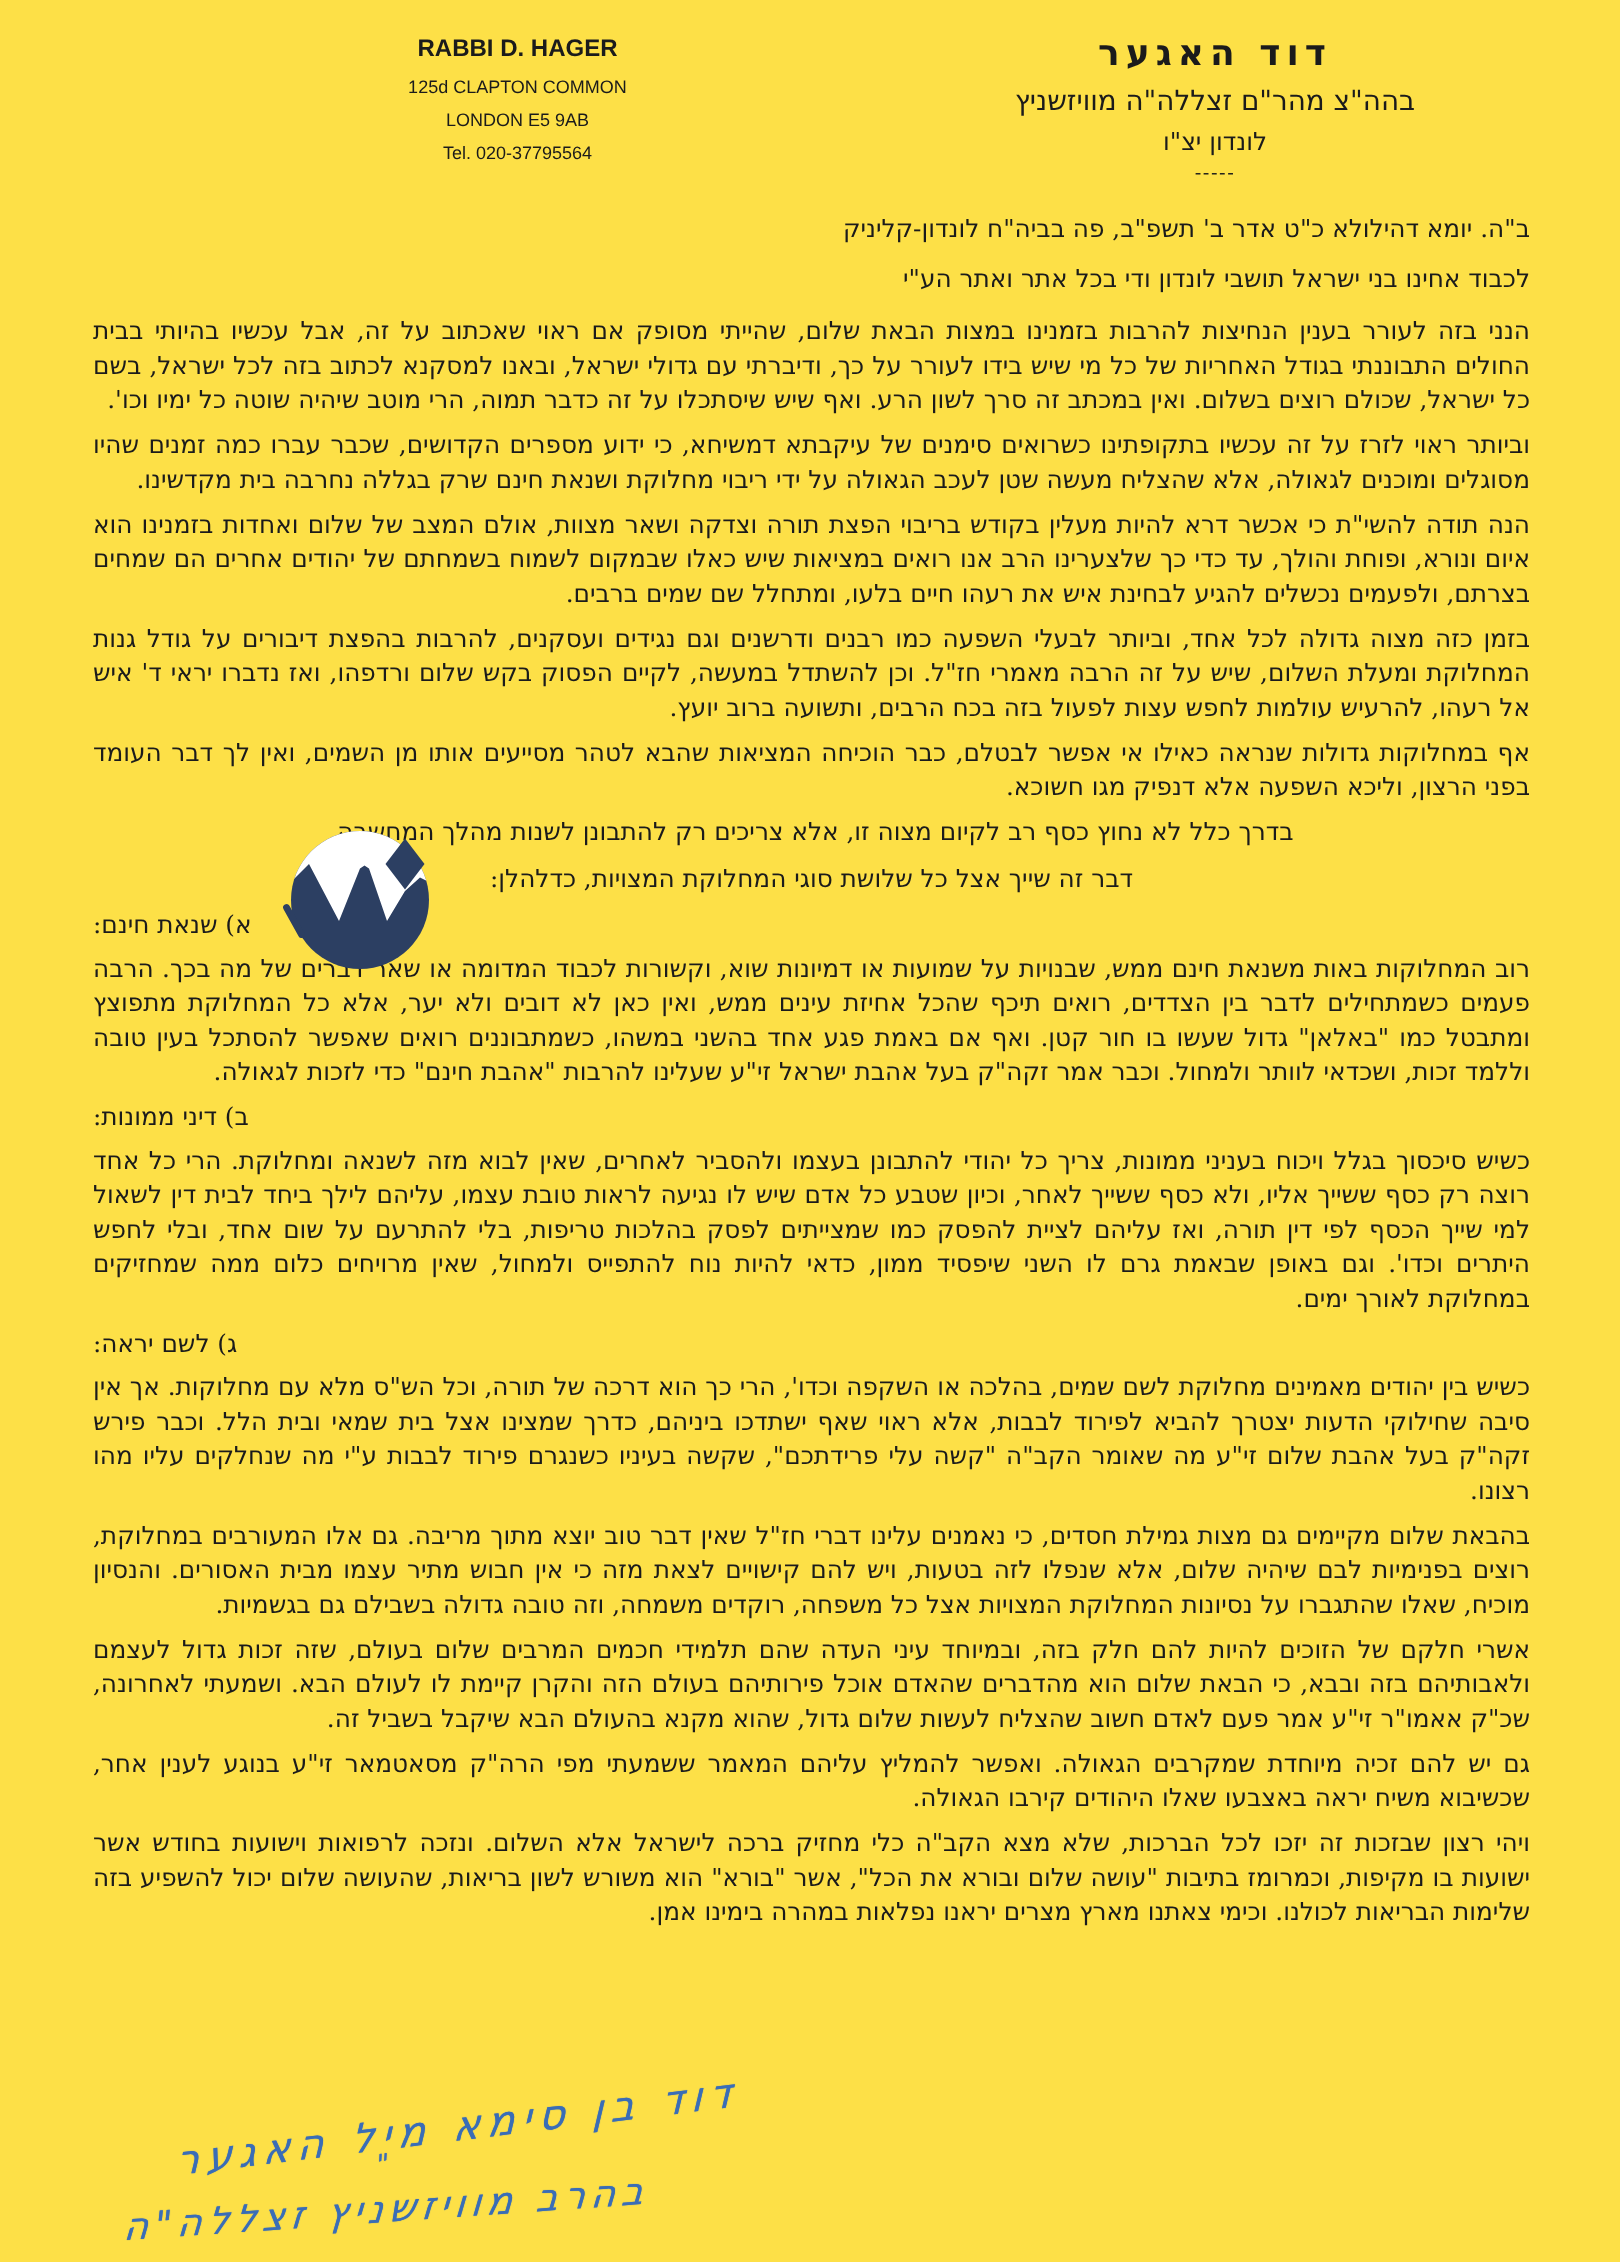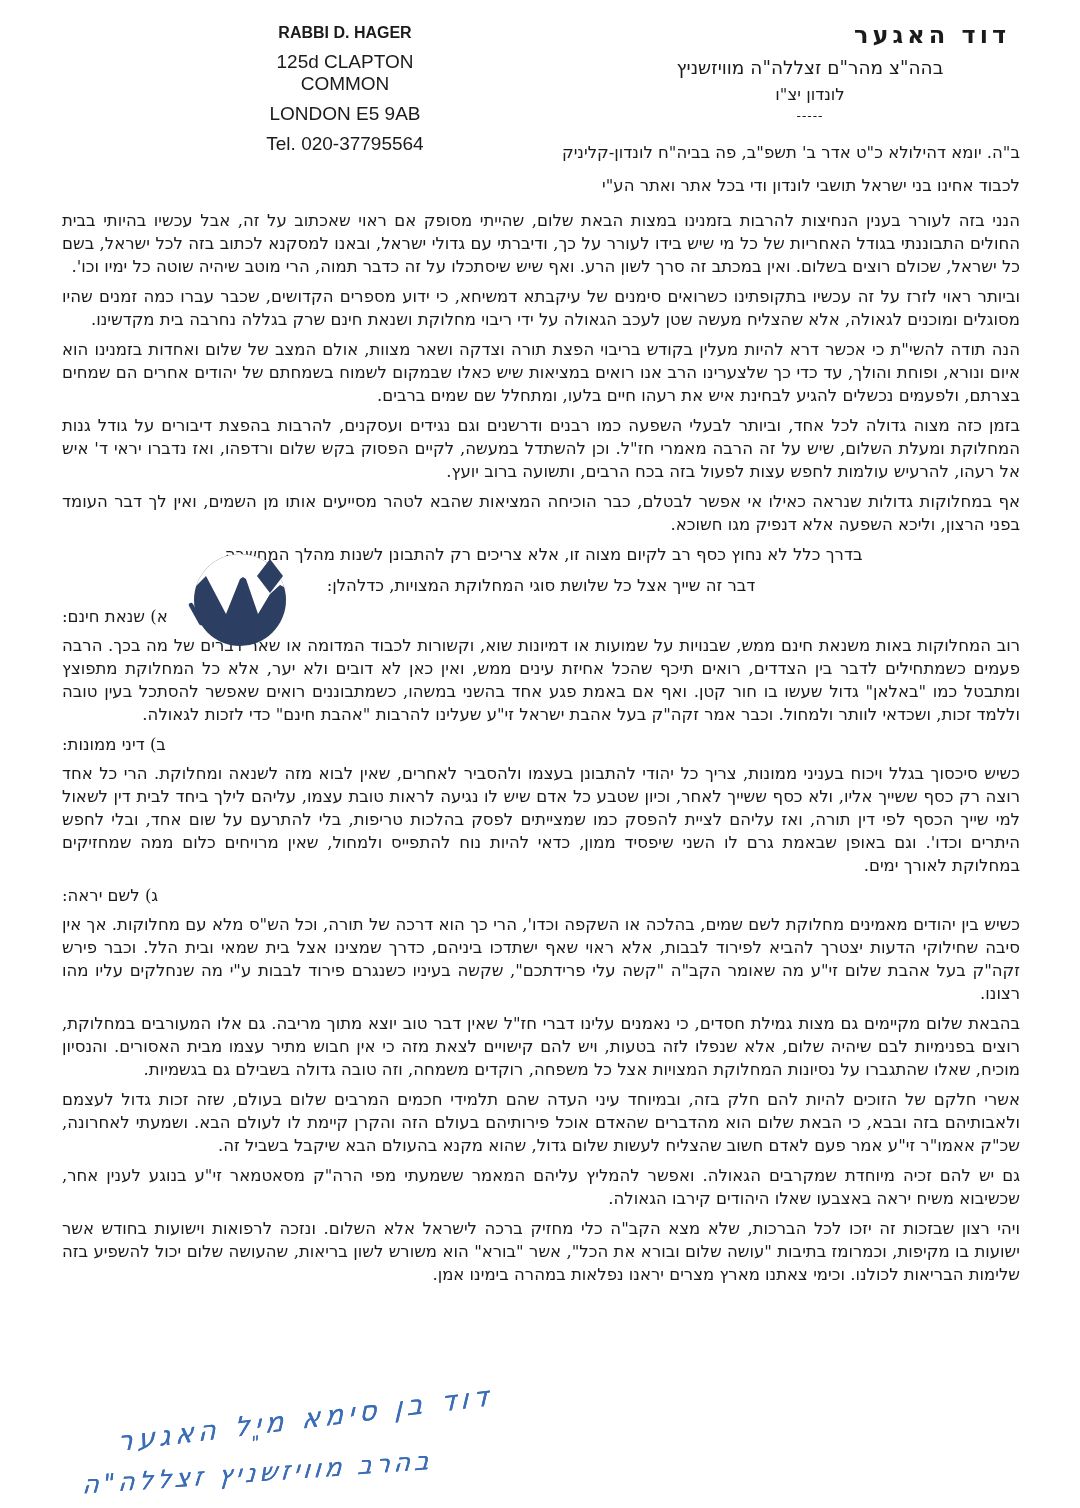--- a/index.html
+++ b/index.html
@@ -1,31 +1,31 @@
 <!DOCTYPE html>
 <html lang="he"><head>
 <meta charset="utf-8">
 <style>
   html,body{margin:0;padding:0;background:#e8e8e8;}
   #page{
-    position:relative;width:1080px;height:1508px;background:#ffffff;
+    position:relative;width:1080px;height:1508px;background:#fde047;
     margin:0 auto;overflow:hidden;
     font-family:"DejaVu Serif","DejaVu Sans",serif;color:#1b1b1b;
   }
   
   #header-left{
     position:absolute;left:230px;top:24px;width:230px;text-align:center;
     font-family:"Liberation Sans","DejaVu Sans",sans-serif;
   }
   #header-left .hl-name{font-weight:bold;font-size:16px;margin-bottom:9px;}
-  #header-left .hl-line{font-size:19px;margin-bottom:8px;}
+  #header-left .hl-line{font-size:12px;margin-bottom:8px;}
   #header-right{
     position:absolute;left:610px;top:20px;width:400px;text-align:center;direction:rtl;
   }
-  #header-right .hr-title{font-size:24px;font-weight:bold;letter-spacing:4px;margin-bottom:8px;text-align:right;}
+  #header-right .hr-title{font-size:24px;font-weight:bold;letter-spacing:4px;margin-bottom:8px;}
   #header-right .hr-line2{font-size:18.5px;margin-bottom:7px;}
   #header-right .hr-line3{font-size:16.5px;margin-bottom:4px;}
   #header-right .hr-dashes{font-size:13px;letter-spacing:1px;}
   
   #letter{
     position:absolute;left:62px;top:141px;width:958px;direction:rtl;text-align:right;
     font-size:16.5px;line-height:23px;
   }
   .dateline{margin:0 0 10px 0;}
   .addressee{margin:0 0 12px 0;}

